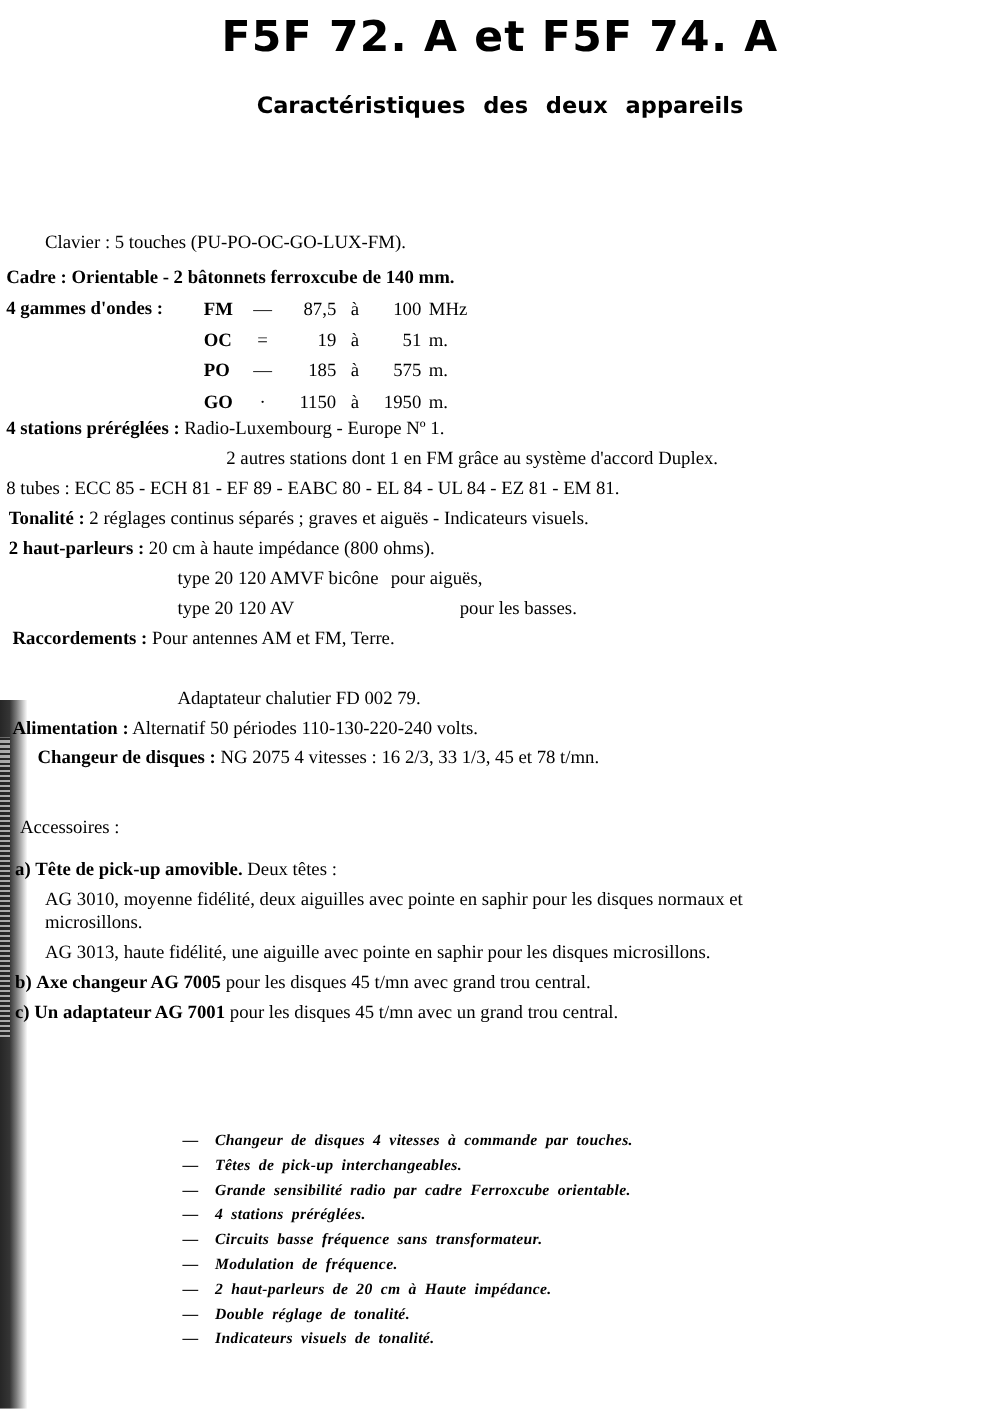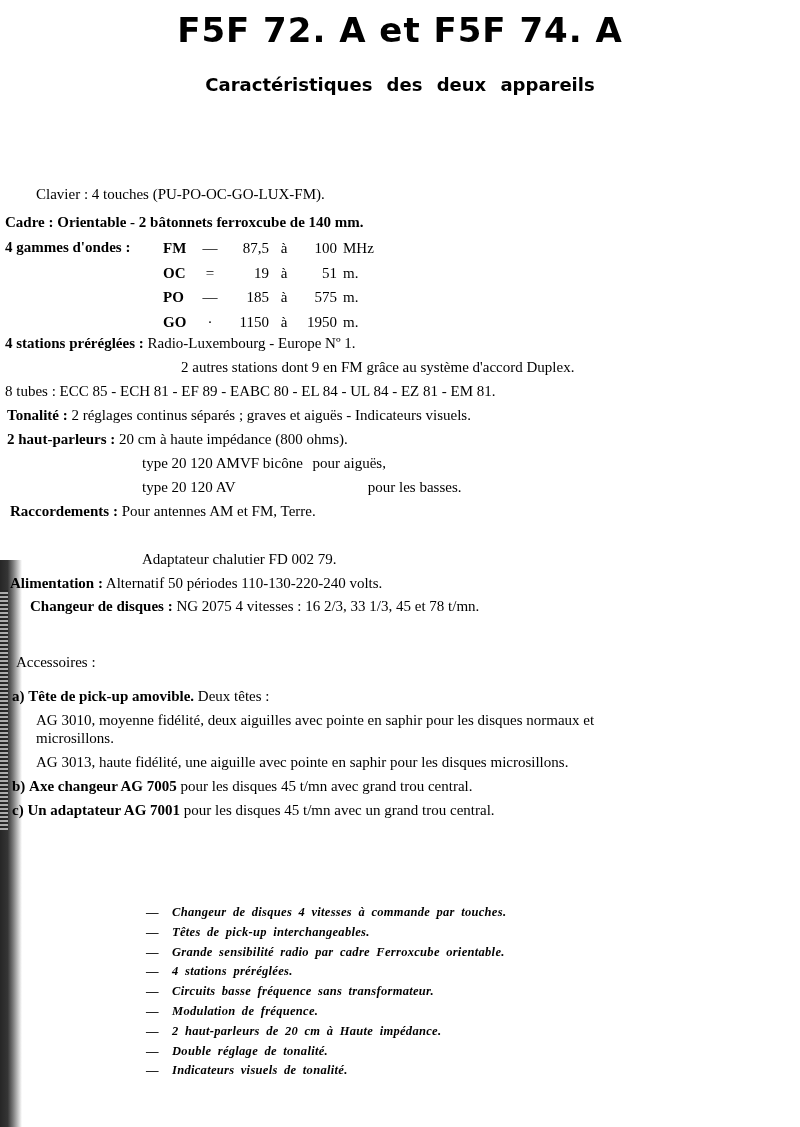--- a/index.html
+++ b/index.html
@@ -43,21 +43,21 @@
 </head>
 <body>
 
 <div class="page">
   <div class="binding-edge"></div>
   <div class="binding-edge-top"></div>
 
   <div class="title">F5F 72. A et F5F 74. A</div>
   <div class="subtitle">Caractéristiques des deux appareils</div>
 
-  <div class="spec" style="left:36px; top:186px;">Clavier : 4 touches (PU-PO-OC-GO-LUX-FM).</div>
+  <div class="spec" style="left:36px; top:186px;">Clavier : 5 touches (PU-PO-OC-GO-LUX-FM).</div>
   <div class="spec b" style="left:5px; top:214px;">Cadre : Orientable - 2 bâtonnets ferroxcube de 140 mm.</div>
   <div class="spec b" style="left:5px; top:239px;">4 gammes d'ondes :</div>
 
   <div class="bands">
     <div class="band-row">
       <span class="bc-name">FM</span>
       <span class="bc-sep">—</span>
       <span class="bc-from">87,5</span>
       <span class="bc-a">à</span>
       <span class="bc-to">100</span>
@@ -86,21 +86,21 @@
       <span class="bc-a">à</span>
       <span class="bc-to">1950</span>
       <span class="bc-unit">m.</span>
     </div>
   </div>
 
   <div class="spec" style="left:5px; top:335px;">
     <span class="b">4 stations préréglées :</span>
     <span>Radio-Luxembourg - Europe Nº 1.</span>
   </div>
-  <div class="spec" style="left:181px; top:359px;">2 autres stations dont 9 en FM grâce au système d'accord Duplex.</div>
+  <div class="spec" style="left:181px; top:359px;">2 autres stations dont 1 en FM grâce au système d'accord Duplex.</div>
 
   <div class="spec" style="left:5px; top:383px;">
     <span>8 tubes :</span>
     <span>ECC 85 - ECH 81 - EF 89 - EABC 80 - EL 84 - UL 84 - EZ 81 - EM 81.</span>
   </div>
 
   <div class="spec" style="left:7px; top:407px;">
     <span class="b">Tonalité :</span>
     <span>2 réglages continus séparés ; graves et aiguës - Indicateurs visuels.</span>
   </div>

